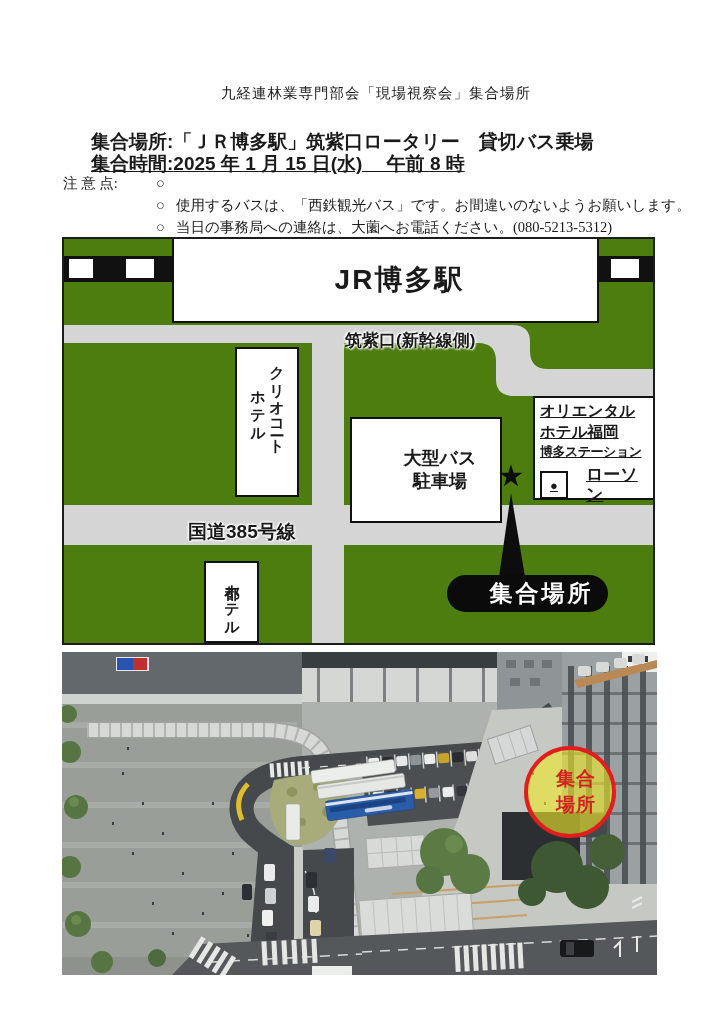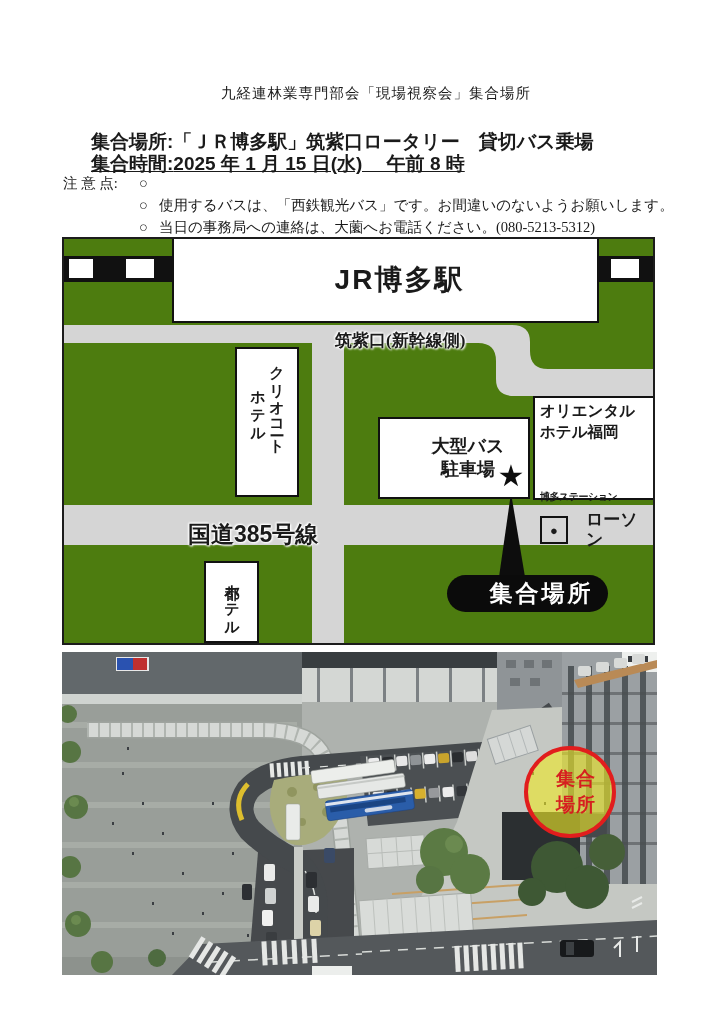--- a/index.html
+++ b/index.html
@@ -3,21 +3,21 @@
 <meta charset="utf-8">
 <style>
   html,body{margin:0;padding:0;background:#ffffff;}
   .page{position:relative;width:724px;height:1024px;background:#ffffff;overflow:hidden;
         font-family:"Liberation Sans",sans-serif;color:#1a1a1a;}
   .gothic{font-family:"Liberation Sans",sans-serif;padding-left:28px;}
   .mincho{font-family:"Liberation Serif",serif;}
   .title{position:absolute;top:84px;left:0;right:0;text-align:center;
          font-size:14.5px;letter-spacing:1px;font-weight:500;}
   .infoline{position:absolute;left:63px;font-size:19px;font-weight:bold;white-space:nowrap;}
-  .notes{position:absolute;left:63px;top:172px;font-size:14.5px;line-height:22.2px;}
+  .notes{position:absolute;left:63px;top:172px;font-size:14.5px;line-height:22.2px;gap:17px;}
   .notes-row{display:flex;}
   .notes-label{width:76px;flex:0 0 76px;white-space:nowrap;}
   .note-item{display:flex;}
   .note-bullet{width:20px;flex:0 0 20px;}
   .note-text{white-space:nowrap;}
   
   .map{position:absolute;left:62px;top:237px;width:593px;height:408px;box-sizing:border-box;
        border:2px solid #1c1c1c;background:#4d7c0f;overflow:hidden;}
   .map .roads{position:absolute;left:0;top:0;}
   .mapbox{position:absolute;box-sizing:border-box;border:2px solid #111;background:#fff;}
@@ -25,25 +25,25 @@
            display:flex;align-items:center;justify-content:center;
            font-size:28px;font-weight:bold;letter-spacing:2px;}
   .track{position:absolute;background:#111;}
   .track .tie{position:absolute;top:3px;height:19px;background:#fff;}
   .maplabel{position:absolute;font-weight:bold;white-space:nowrap;
             text-shadow:0 0 2px #fff,0 0 3px #fff,1px 1px 2px #fff,-1px -1px 2px #fff;}
   .vtext{writing-mode:vertical-rl;text-orientation:upright;font-weight:bold;font-size:15px;
          letter-spacing:1px;}
   .clio{left:171px;top:108px;width:64px;height:150px;display:flex;justify-content:center;padding-top:6px;}
   .clio .col1{padding-top:26px;}
-  .busparking{left:286px;top:178px;width:152px;height:82px;display:flex;flex-direction:column;
-              align-items:center;justify-content:center;font-size:18px;font-weight:bold;line-height:23px;margin-left:28px;}
+  .busparking{left:286px;top:178px;width:152px;height:106px;display:flex;flex-direction:column;
+              align-items:center;justify-content:center;font-size:18px;font-weight:bold;line-height:23px;}
   .oriental{left:469px;top:157px;width:124px;height:104px;padding:3px 0 0 5px;font-size:15.5px;
-            font-weight:bold;line-height:20.5px;}
-  .oriental .small{font-size:10px;letter-spacing:-0.5px;margin-top:45px;}
+            font-weight:bold;line-height:20.5px;text-decoration:underline;}
+  .oriental .small{font-size:13px;letter-spacing:-0.5px;}
   .lawson-row{display:flex;align-items:center;margin-top:2px;}
   .lawson-box{width:24px;height:24px;border:2px solid #111;display:flex;align-items:center;
               justify-content:center;font-size:13px;line-height:1;}
   .lawson-name{font-size:17px;font-weight:bold;margin-left:18px;}
   .jrline{position:absolute;left:547px;top:50px;width:60px;font-size:15px;font-weight:bold;
           line-height:19px;white-space:nowrap;margin-left:22px;}
   .miyako{left:140px;top:322px;width:55px;height:82px;display:flex;align-items:center;justify-content:center;}
   .star{position:absolute;left:430px;top:220px;width:34px;text-align:center;font-size:30px;line-height:34px;color:#0d0d0d;}
   .balloon{position:absolute;left:383px;top:336px;width:133px;height:37px;background:#0b0b0b;
            border-radius:19px;display:flex;align-items:center;justify-content:center;
@@ -97,21 +97,21 @@
     <div class="track" style="left:0;top:17px;width:110px;height:26px;">
       <div class="tie" style="left:5px;width:24px;"></div>
       <div class="tie" style="left:62px;width:28px;"></div>
     </div>
     <div class="track" style="left:533px;top:17px;width:56px;height:26px;">
       <div class="tie" style="left:14px;width:28px;"></div>
     </div>
 
     <div class="mapbox station gothic">JR博多駅</div>
 
-    <div class="maplabel gothic" style="left:243px;top:90px;font-size:17px;font-family:Liberation Serif, serif;">筑紫口(新幹線側)</div>
+    <div class="maplabel gothic" style="left:253px;top:90px;font-size:17px;">筑紫口(新幹線側)</div>
 
     <div class="jrline gothic">
       <div>JR</div>
       <div>鹿児島</div>
       <div>本線</div>
     </div>
 
     <div class="mapbox clio">
       <div class="vtext col1">ホテル</div>
       <div class="vtext">クリオコート</div>
@@ -127,21 +127,21 @@
       <div>ホテル福岡</div>
       <div class="small">博多ステーション</div>
       <div class="lawson-row">
         <div class="lawson-box">●</div>
         <div class="lawson-name">ローソン</div>
       </div>
     </div>
 
     <div class="star">★</div>
 
-    <div class="maplabel gothic" style="left:96px;top:280px;font-size:23px;">国道385号線</div>
+    <div class="maplabel gothic" style="left:96px;top:280px;font-size:19px;">国道385号線</div>
 
     <div class="mapbox miyako">
       <div class="vtext">都ホテル</div>
     </div>
 
     <div class="balloon gothic">集合場所</div>
   </div>
 
   <div class="photo">
     <svg width="595" height="323" viewBox="0 0 595 323">

